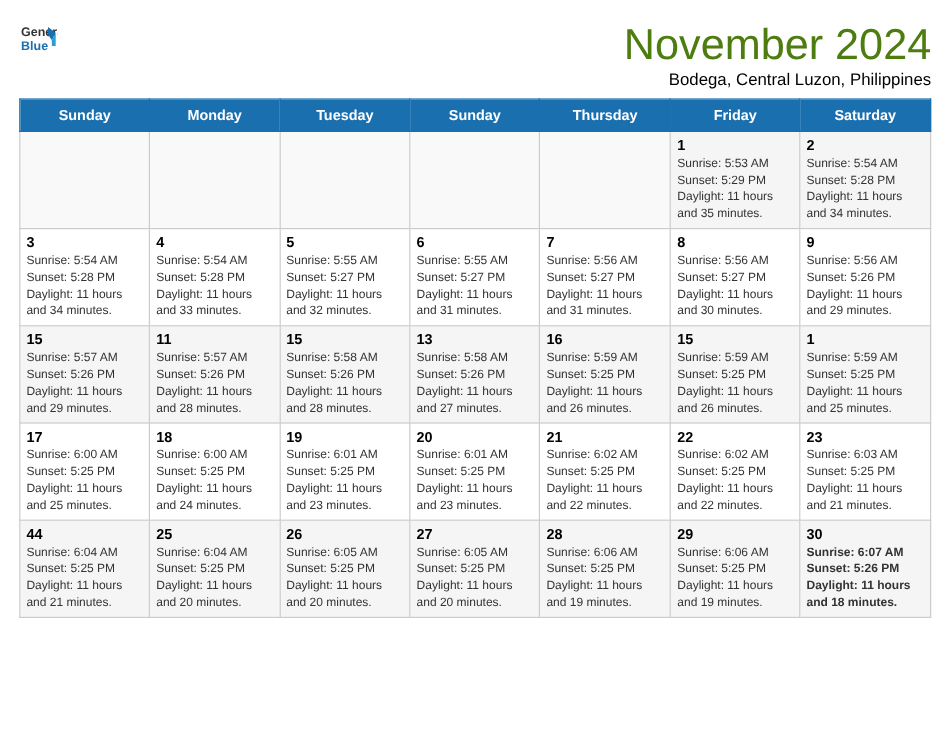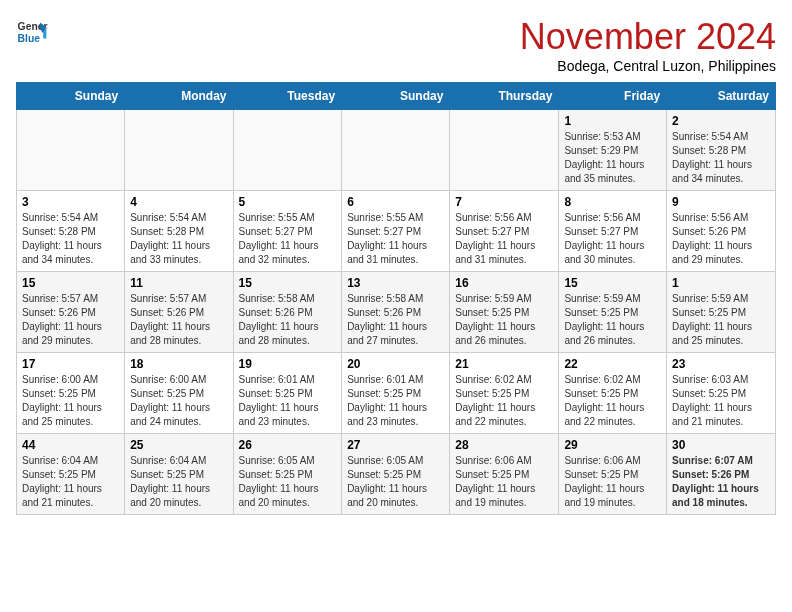--- a/index.html
+++ b/index.html
@@ -24,35 +24,35 @@
     .logo-icon {
       width: 32px;
       height: 32px;
     }
     .title-block {
       text-align: right;
     }
     .month-title {
       font-size: 36px;
       font-weight: normal;
-      color: #b91c1c;
+      color: #4d7c0f;
     }
     .location {
       font-size: 14px;
       color: #000000;
     }
     table {
       width: 100%;
       border-collapse: collapse;
       font-size: 11px;
     }
     thead tr th {
       background-color: #1a6faf;
       color: #fff;
-      text-align: right;
+      text-align: center;
       padding: 6px 6px;
       font-size: 12px;
       font-weight: bold;
       border: 1px solid #1a6faf;
     }
     tbody tr td {
       border: 1px solid #ccc;
       vertical-align: top;
       padding: 4px 5px;
       height: 80px;

